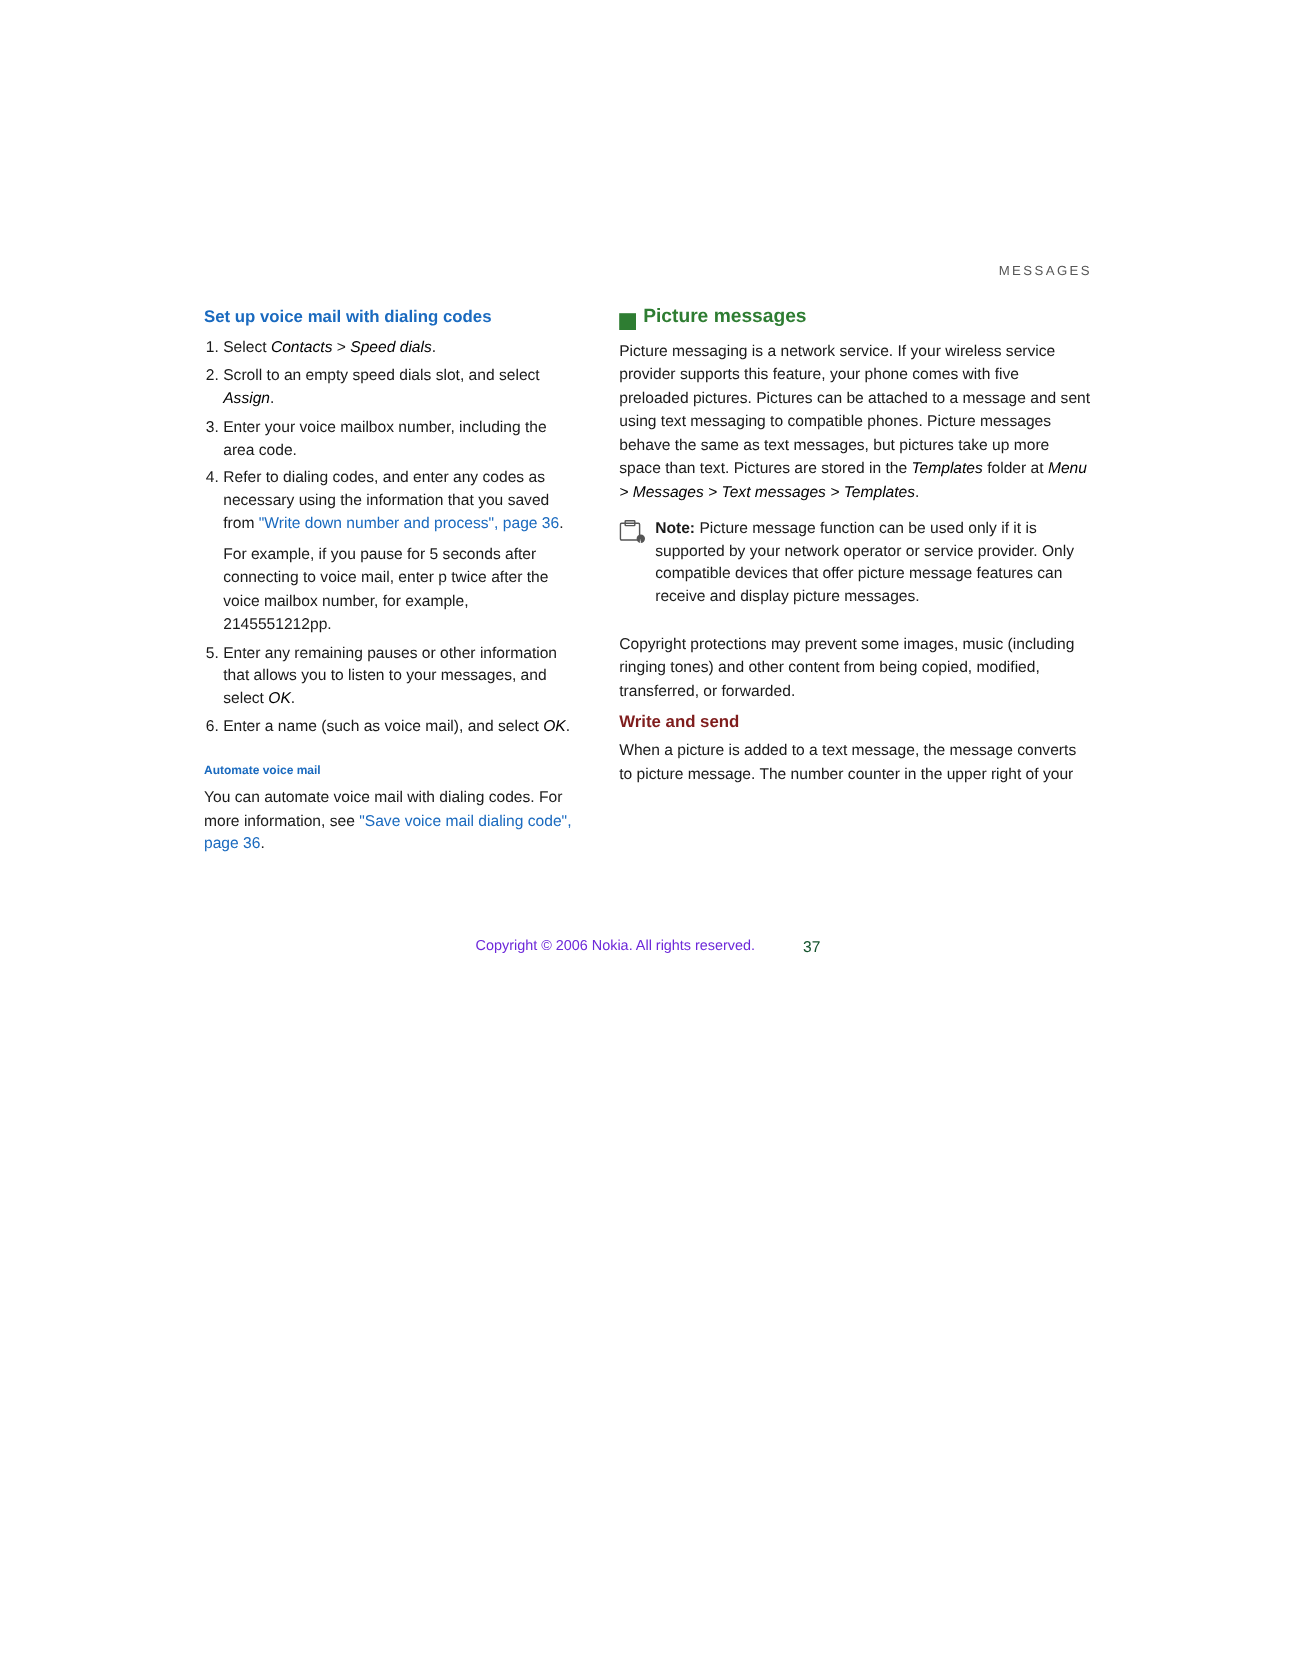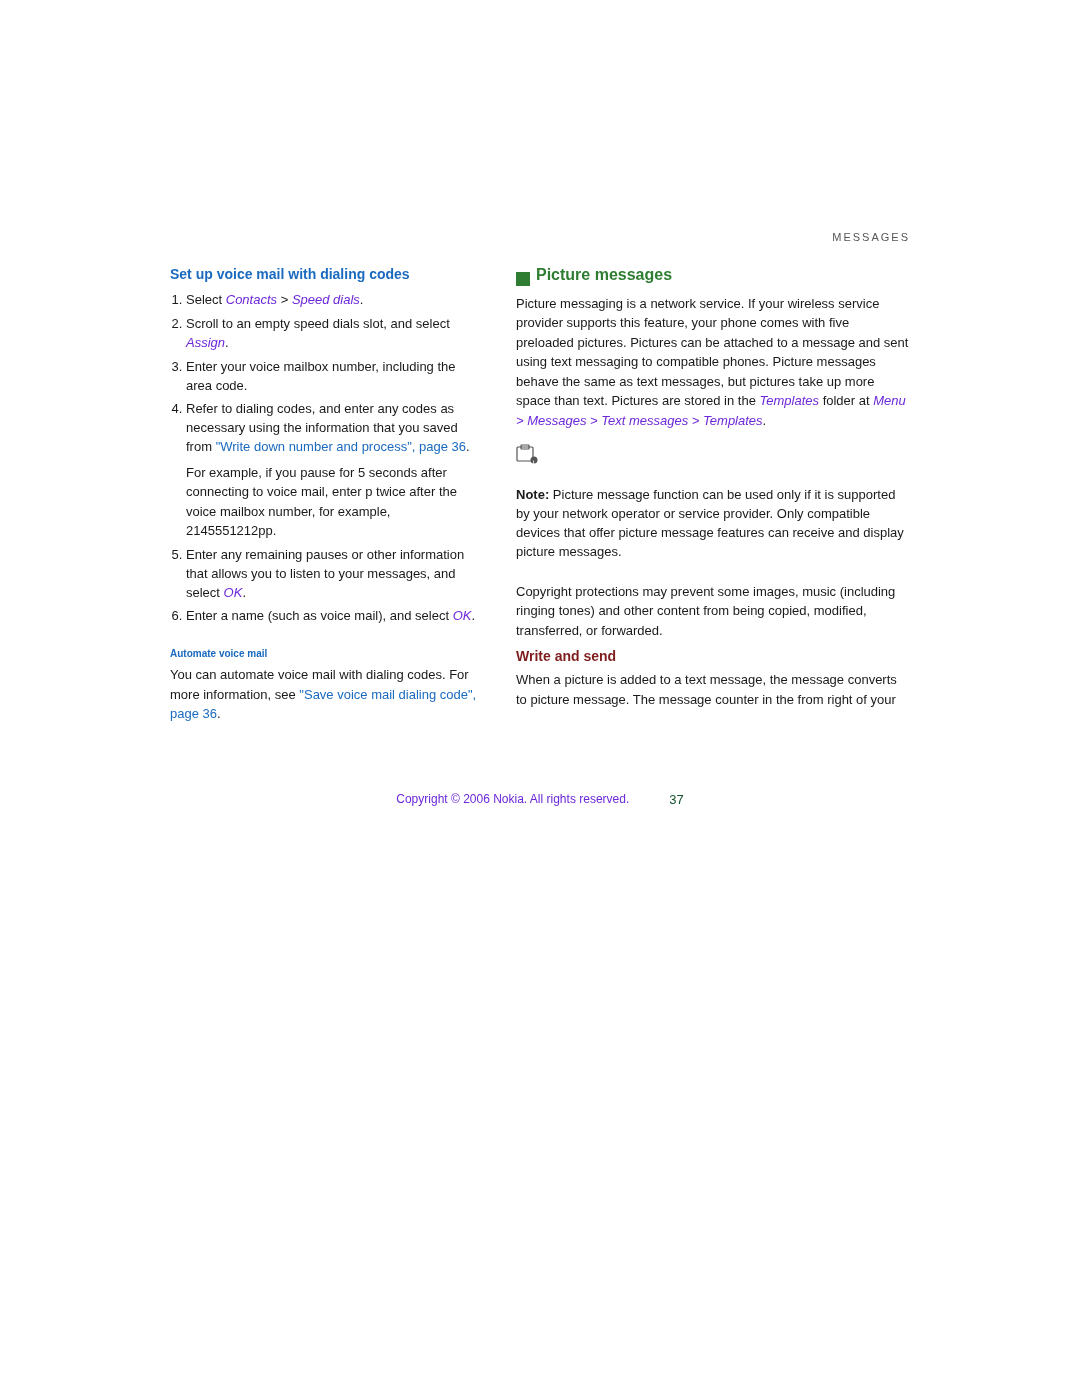--- a/index.html
+++ b/index.html
@@ -15,21 +15,21 @@
       width: 1080px;
       min-height: 1397px;
       background: #ffffff;
       position: relative;
       display: flex;
       flex-direction: column;
       align-items: center;
     }
     .content-area {
       width: 740px;
-      margin: 11px auto;
+      margin: 0 auto;
       padding-top: 220px;
       padding-bottom: 100px;
     }
     .page-header {
       text-align: right;
       font-size: 11px;
       letter-spacing: 2px;
       color: #555;
       margin-bottom: 22px;
       text-transform: uppercase;
@@ -91,32 +91,31 @@
       margin-bottom: 5px;
       line-height: 1.45;
       font-size: 13px;
     }
     p {
       font-size: 13px;
       line-height: 1.5;
       margin-bottom: 8px;
     }
     .link-green {
-      color: #6d28d9;
+      color: #000000;
       font-style: italic;
     }
     .link-blue {
       color: #1a6abf;
     }
     .note-box {
       display: flex;
-      gap: 20px;
+      gap: 8px;
       margin: 12px 0;
       align-items: flex-start;
-      flex-direction: column;
     }
     .note-icon {
       width: 22px;
       height: 22px;
       flex-shrink: 0;
       margin-top: 2px;
     }
     .note-text {
       font-size: 13px;
       line-height: 1.45;
@@ -178,21 +177,21 @@
               <text x="17" y="20" font-size="5" fill="white" font-weight="bold">i</text>
             </svg>
             <p class="note-text"><strong>Note:</strong> Picture message function can be used only if it is supported by your network operator or service provider. Only compatible devices that offer picture message features can receive and display picture messages.</p>
           </div>
 
           <p>Copyright protections may prevent some images, music (including ringing tones) and other content from being copied, modified, transferred, or forwarded.</p>
         </div>
 
         <div>
           <div class="write-send-heading">Write and send</div>
-          <p>When a picture is added to a text message, the message converts to picture message. The message counter in the from right of your</p>
+          <p>When a picture is added to a text message, the message converts to picture message. The number counter in the upper right of your</p>
         </div>
 
       </div>
     </div>
 
     <div style="position: relative; margin-top: 60px; display: flex; justify-content: center; align-items: center;">
       <span style="font-size:12px; color:#6d28d9;">Copyright © 2006 Nokia. All rights reserved.</span>
       <span style="font-size:13px; color:#14532d; margin-left: 40px;">37</span>
     </div>
 

